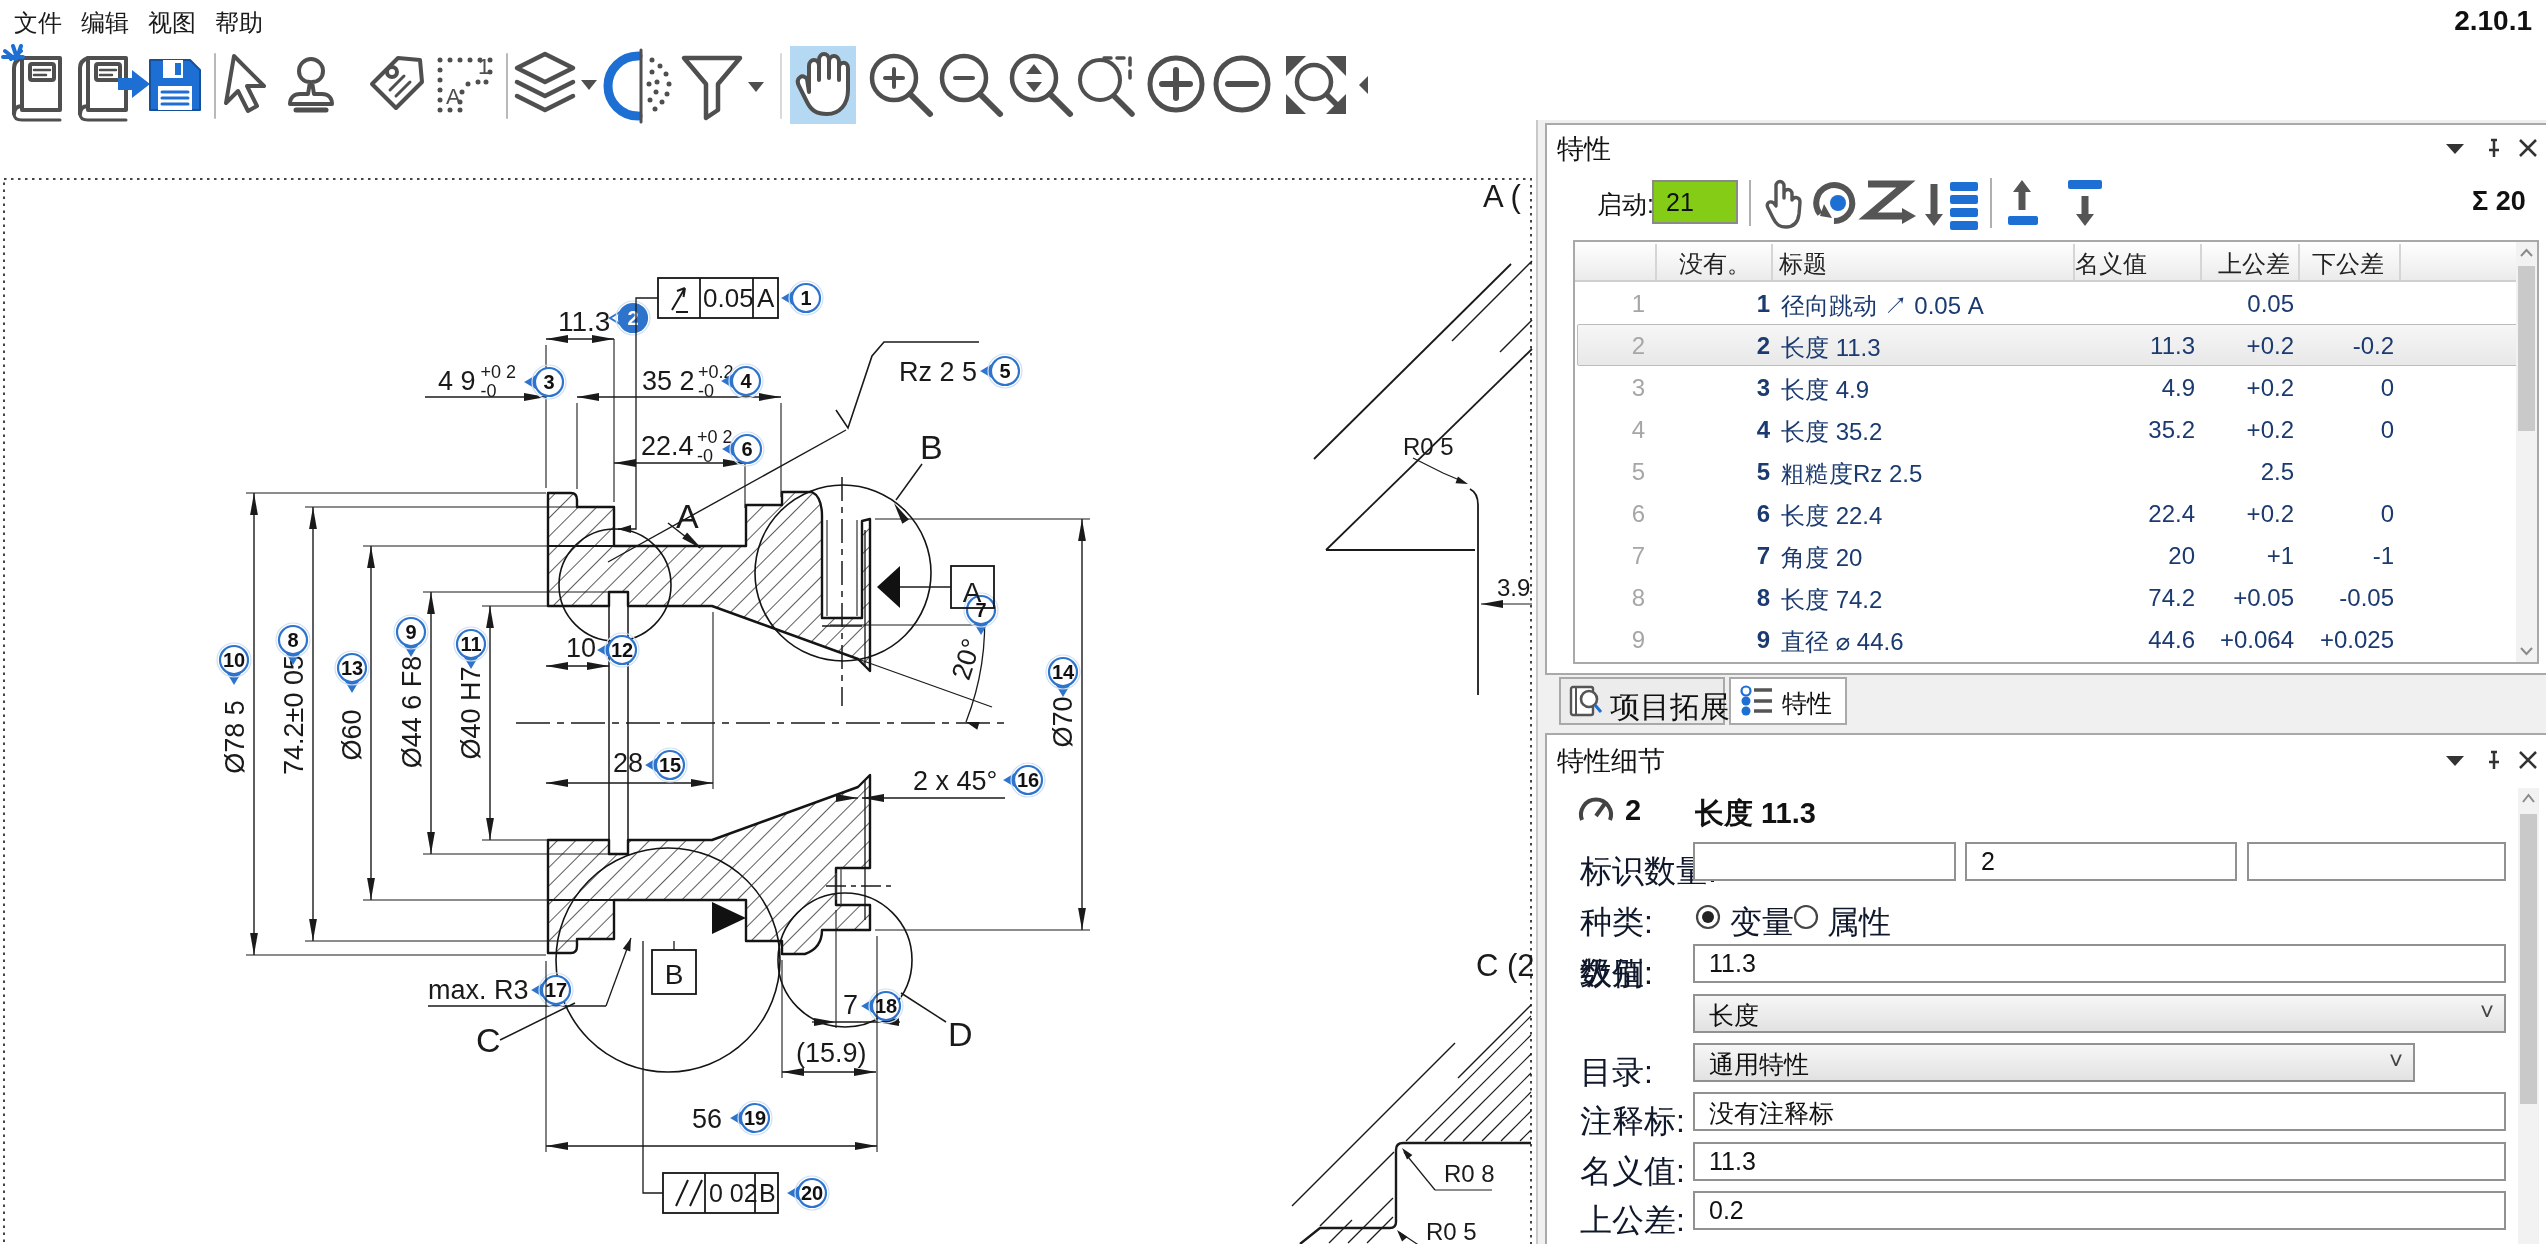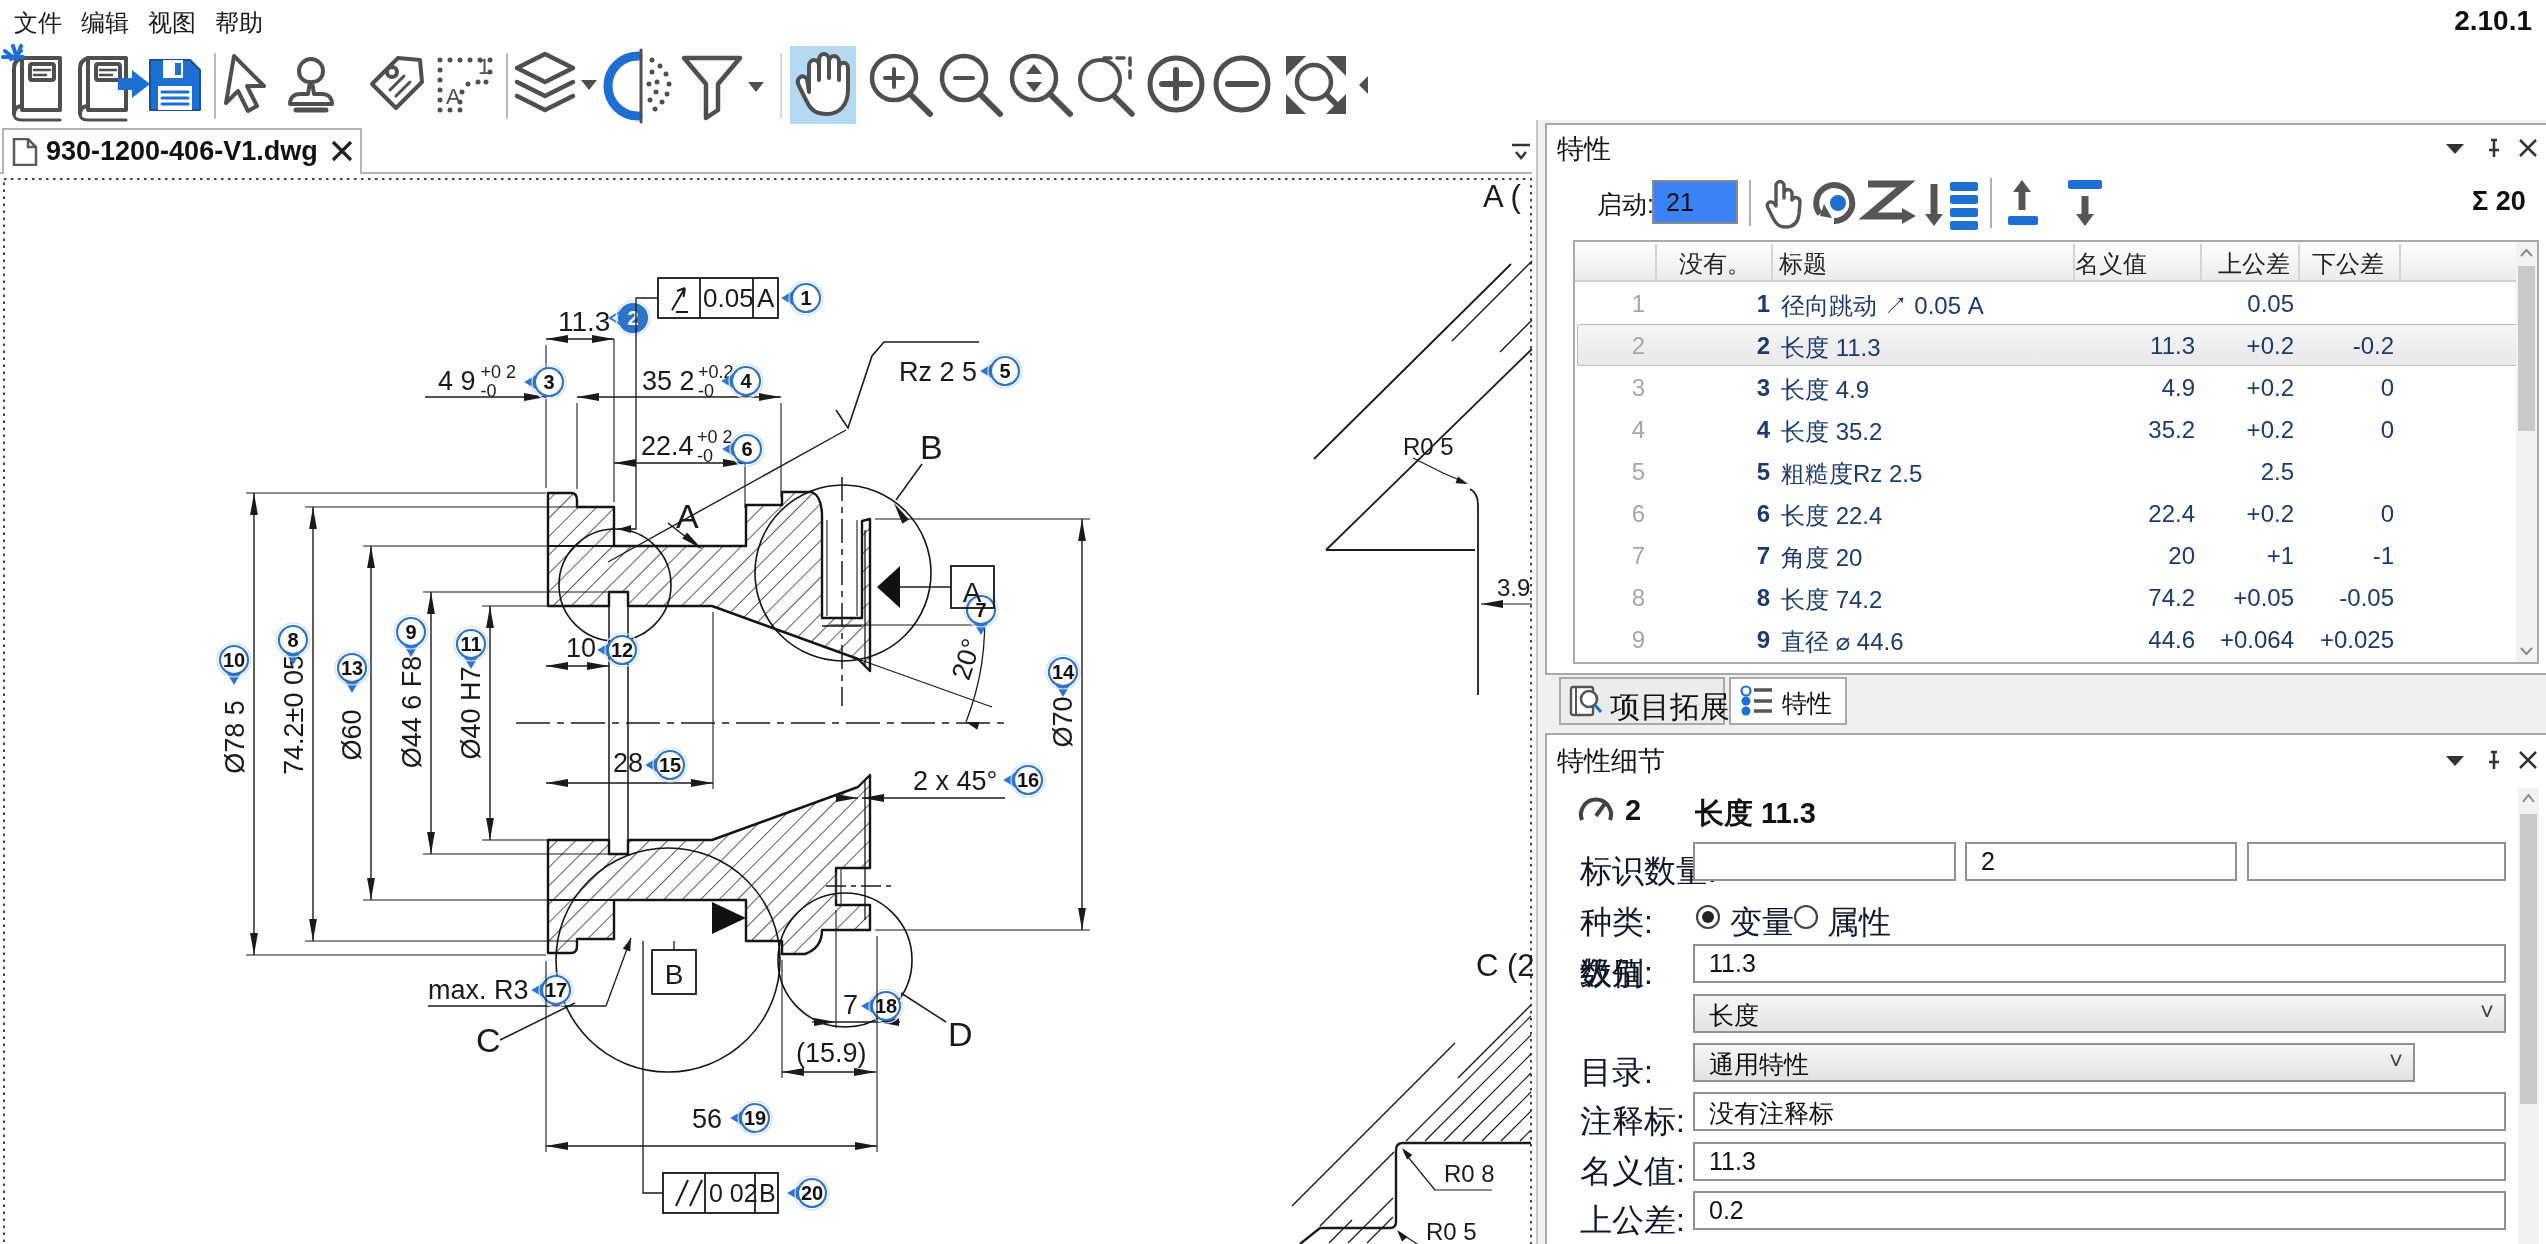--- a/index.html
+++ b/index.html
@@ -166,35 +166,20 @@
       <path d="M1286 12 h20 l-20 20 z M1346 12 v20 l-20 -20 z M1286 70 v-20 l20 20 z M1346 70 h-20 l20 -20 z"></path>
     </g>
     <g stroke="#4f4f4f">
       <circle cx="1314" cy="38" r="17" stroke-width="4.5"></circle>
       <path d="M1327 51 l12 12" stroke-width="5.5"></path>
     </g>
     <path d="M1368 32 l-9 9 l9 9 z" fill="#4f4f4f" stroke="none"></path>
   </svg>
   </div>
 
-  <div class="abs" id="tabbar" style="left:0; top:126px; width:1536px; height:50px;">
-    <div class="abs" style="left:0; top:46px; width:1532px; height:2px; background:#b5b5b5;"></div>
-    <div class="abs" style="left:2px; top:2px; width:360px; height:46px; background:#fff; border:2px solid #b5b5b5; border-bottom:none;"></div>
-    <svg class="abs" style="left:12px; top:12px;" width="26" height="28" viewBox="0 0 26 28">
-      <path d="M2 1 h14 l8 8 v18 h-22 z" fill="#fff" stroke="#5a5a5a" stroke-width="2.5"></path>
-      <path d="M16 1 v8 h8" fill="none" stroke="#5a5a5a" stroke-width="2.5"></path>
-    </svg>
-    <div class="abs" style="left:46px; top:10px; font-size:27px; font-weight:bold; color:#111;">930-1200-406-V1.dwg</div>
-    <svg class="abs" style="left:330px; top:13px;" width="24" height="24" viewBox="0 0 24 24">
-      <path d="M3 3 L21 21 M21 3 L3 21" stroke="#222" stroke-width="3.2"></path>
-    </svg>
-    <svg class="abs" style="left:1510px; top:14px;" width="22" height="22" viewBox="0 0 22 22">
-      <path d="M2 5 h18 M6 12 l5 6 l5 -6" fill="none" stroke="#333" stroke-width="2.5"></path>
-    </svg>
-  </div>
 
   <div class="abs" id="canvas" style="left:0; top:176px; width:1536px; height:1068px;"><svg width="1536" height="1068" viewBox="0 176 1536 1068">
 <defs>
 <pattern id="h" width="13" height="13" patternUnits="userSpaceOnUse" patternTransform="rotate(-45)">
   <rect width="13" height="13" fill="#fff"></rect>
   <line x1="0" y1="0" x2="13" y2="0" stroke="#262626" stroke-width="1.5"></line>
 </pattern>
 <pattern id="h2" width="7" height="7" patternUnits="userSpaceOnUse" patternTransform="rotate(-45)">
   <rect width="7" height="7" fill="#fff"></rect>
   <line x1="0" y1="0" x2="7" y2="0" stroke="#262626" stroke-width="1.2"></line>
@@ -485,21 +470,21 @@
     <div class="abs" style="left:7px; top:3px; width:1001px; height:552px; background:#fff; border:2px solid #a9a9a9; border-right:none;"></div>
     <div class="abs" style="left:19px; top:11px; font-size:27px; color:#111;">特性</div>
     <svg class="abs" style="left:908px; top:18px;" width="92" height="22" viewBox="0 0 92 22">
       <path d="M0 6 l18 0 l-9 10 z" fill="#333"></path>
       <g stroke="#333" stroke-width="2.5" fill="none">
         <path d="M48 2 v10 M43 12 h10 M45 2 h6 M48 12 v7"></path>
         <path d="M74 2 L90 18 M90 2 L74 18"></path>
       </g>
     </svg>
     <div class="abs" style="left:40px; top:68px; font-size:25px; color:#111;margin-left:19px;">启动:</div>
-    <div class="abs" style="left:114px; top:60px; width:86px; height:44px; border:2px solid #8a8a8a; background:#3b82f6; font-size:25px; padding:6px 0 0 12px; color:#111;">21</div>
+    <div class="abs" style="left:114px; top:60px; width:86px; height:44px; border:2px solid #8a8a8a; background:#84cc16; font-size:25px; padding:6px 0 0 12px; color:#111;">21</div>
     <div class="abs" style="left:211px; top:60px; width:2px; height:46px; background:#b0b0b0;"></div>
     <svg class="abs" style="left:224px; top:56px;" width="390" height="54" viewBox="0 0 390 54">
 
       <g stroke="#555" stroke-width="3.4" fill="#fff" stroke-linejoin="round">
         <path d="M14 30 v-20 c0 -6 8 -6 8 0 v12 v-4 c0 -6 8 -6 8 0 v6 c2 -4 8 -3 8 2 l-1 12 c-1 8 -5 13 -13 13 c-7 0 -10 -3 -13 -9 l-5 -10 c-3 -6 4 -9 8 -2 z"></path>
       </g>
 
       <g stroke="#555" fill="none" stroke-width="6">
         <path d="M58 38 a 18 18 0 1 1 14 7"></path>
         <path d="M62 28 l-4 12 l12 2 z" fill="#555" stroke="none"></path>

